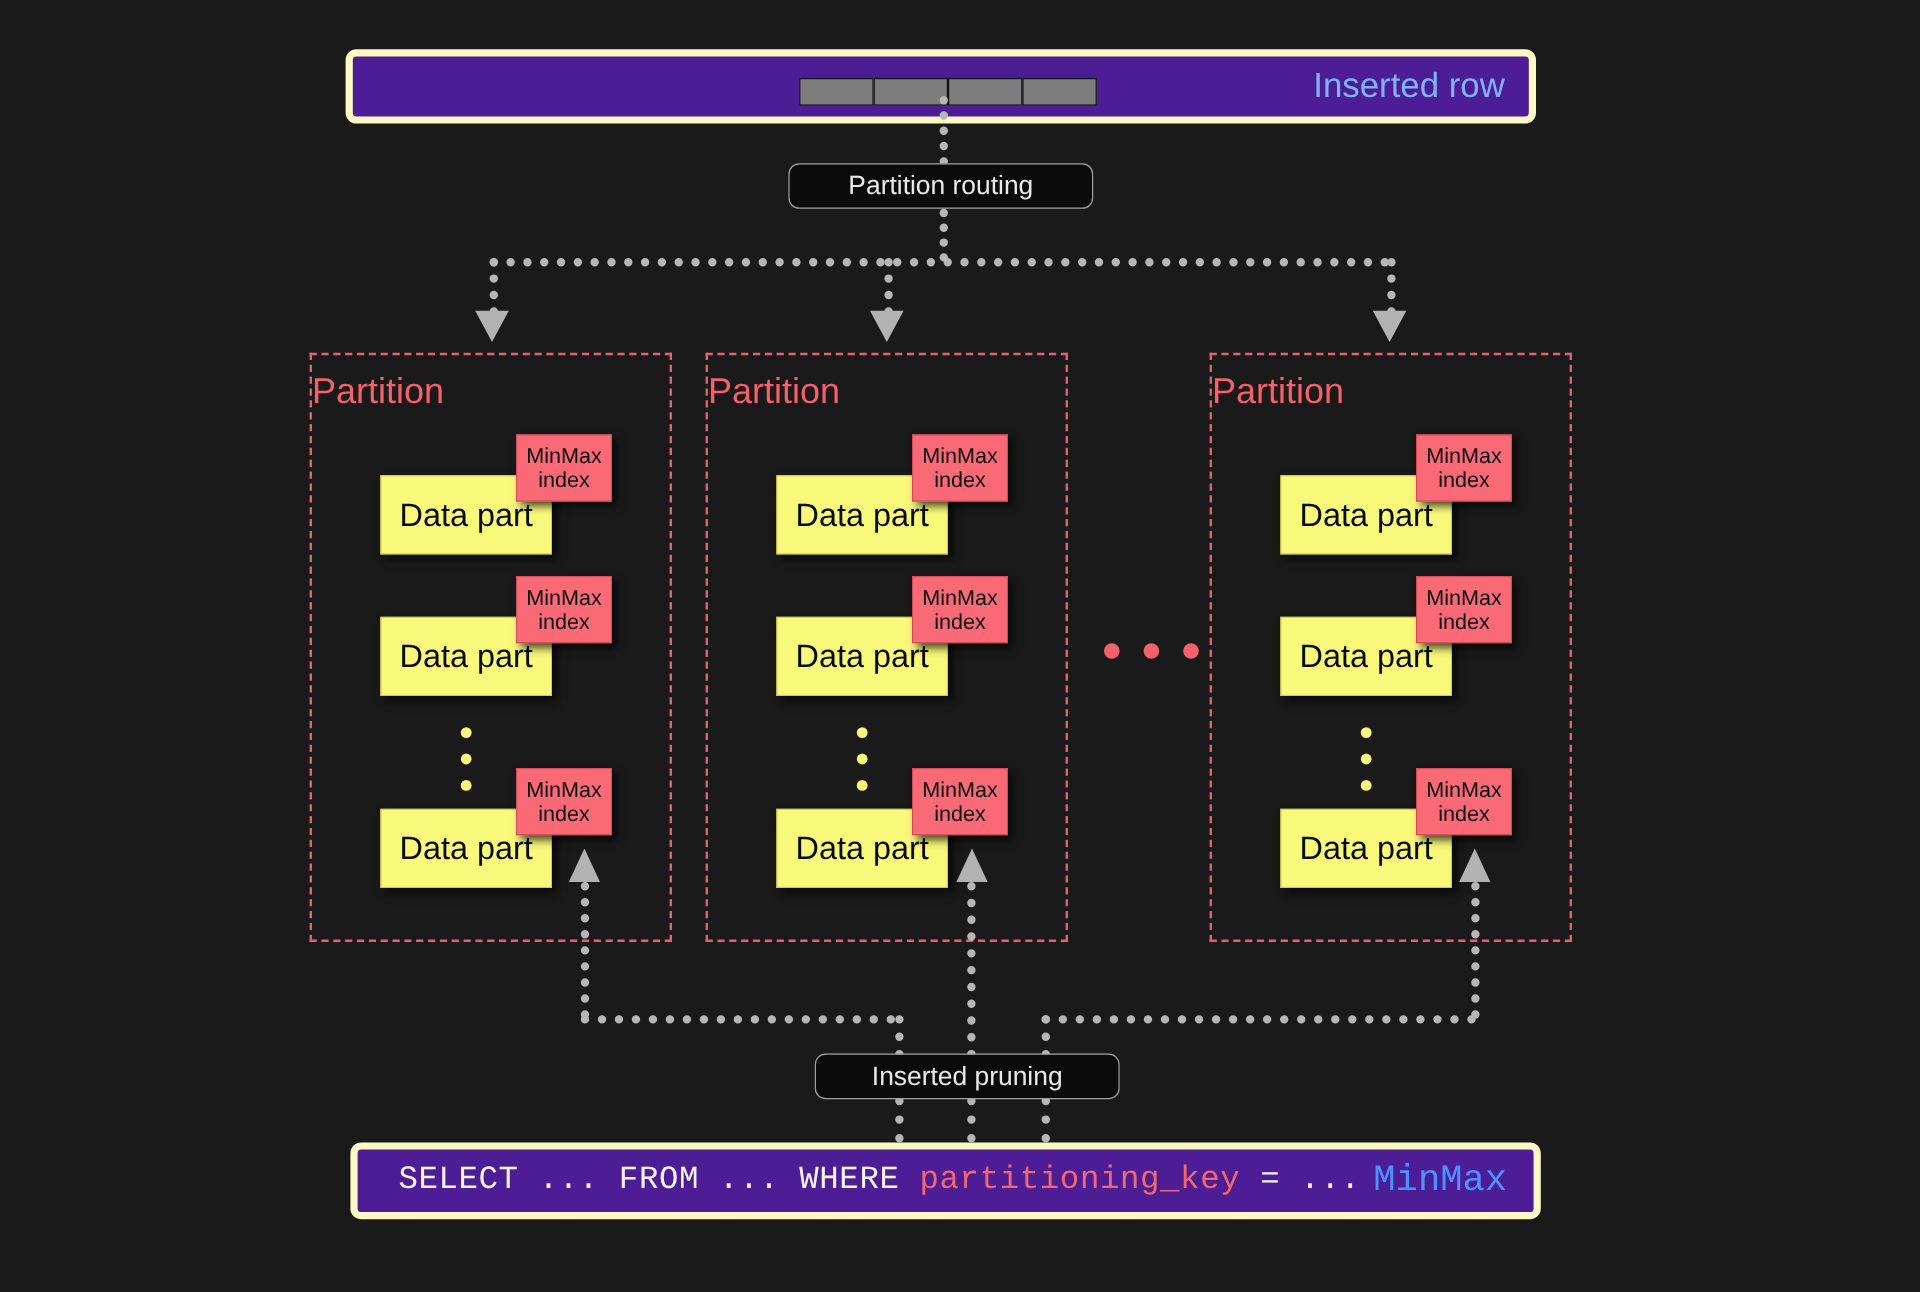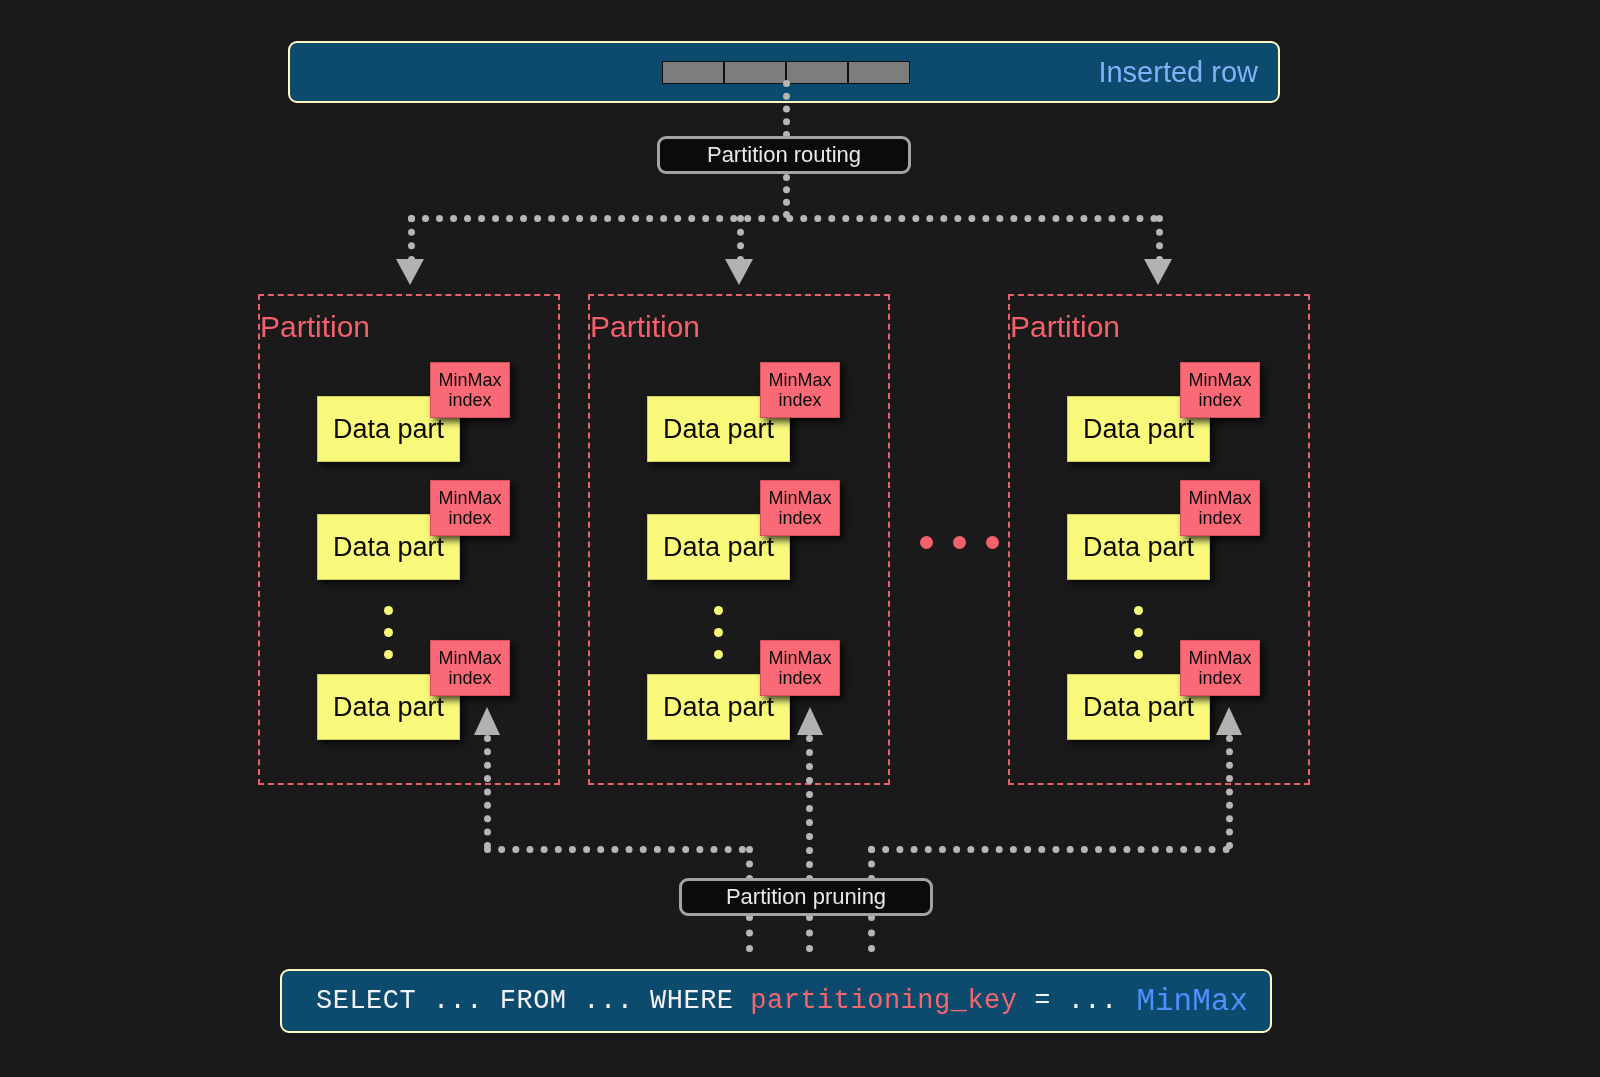--- a/index.html
+++ b/index.html
@@ -8,56 +8,56 @@
     background:#1a1a1a;
     font-family:"Liberation Sans", sans-serif;
     overflow:hidden;
     position:relative;
   }
   #stage{position:absolute;inset:0;}
 
   
   .bar{
     position:absolute;
-    background:#0c4a6e;
-    border:2px solid #fef9c3;
+    background:#4c1d95;
+    border:6px solid #fef9c3;
     border-radius:9px;
     box-sizing:border-box;
   }
   #inserted-row-bar{left:288px;top:41px;width:992px;height:62px;}
   #inserted-row-label{
     position:absolute;right:20px;top:50%;transform:translateY(-50%);
     color:#7fb2f7;font-size:29px;white-space:nowrap;
   }
   #row-cells{
     position:absolute;left:372px;top:18px;display:flex;
   }
   .row-cell{
     width:62px;height:23px;background:#7d7d7d;
     border:1px solid #111;box-sizing:border-box;
   }
 
   
   .pill{
     position:absolute;
     background:#0b0b0b;
-    border:3px solid #a3a3a3;
+    border:1px solid #a3a3a3;
     border-radius:9px;
     box-sizing:border-box;
     color:#e9e9e9;
     font-size:22px;
     display:flex;align-items:center;justify-content:center;
     white-space:nowrap;
     z-index:6;
   }
   #partition-routing{left:657px;top:136px;width:254px;height:38px;}
   #partition-pruning{left:679px;top:878px;width:254px;height:38px;}
 
   
-  #query-bar{left:280px;top:952px;width:992px;height:64px;margin-top:17px;}
+  #query-bar{left:292px;top:952px;width:992px;height:64px;}
   #query-text{
     position:absolute;left:34px;top:50%;transform:translateY(-50%);
     font-family:"Liberation Mono","DejaVu Sans Mono",monospace;
     font-size:27px;color:#f2f2f2;white-space:pre;letter-spacing:.5px;
   }
   #query-text .kw{color:#f2f2f2;}
   #query-text .key{color:#f4676f;}
   #query-label{
     position:absolute;right:22px;top:50%;transform:translateY(-50%);
     color:#4d90fe;font-size:31px;
@@ -289,21 +289,21 @@
   <div class="dv" style="left:746px;top:846px;height:36px;"></div>
 
   <div class="arrow-up" style="left:797px;top:707px;"></div>
   <div class="dv" style="left:806px;top:735px;height:147px;"></div>
 
   <div class="arrow-up" style="left:1216px;top:707px;"></div>
   <div class="dv" style="left:1226px;top:735px;height:114px;"></div>
   <div class="dh" style="left:868px;top:846px;width:362px;"></div>
   <div class="dv" style="left:868px;top:846px;height:36px;"></div>
 
-  <div class="pill" id="partition-pruning">Partition pruning</div>
+  <div class="pill" id="partition-pruning">Inserted pruning</div>
 
   <div class="dv" style="left:746px;top:914px;height:38px;"></div>
   <div class="dv" style="left:806px;top:914px;height:38px;"></div>
   <div class="dv" style="left:868px;top:914px;height:38px;"></div>
 
   <div class="bar" id="query-bar">
     <div id="query-text"><span class="kw">SELECT ... FROM ... WHERE </span><span class="key">partitioning_key</span><span class="kw"> = ...</span></div>
     <div id="query-label">MinMax</div>
   </div>
 

